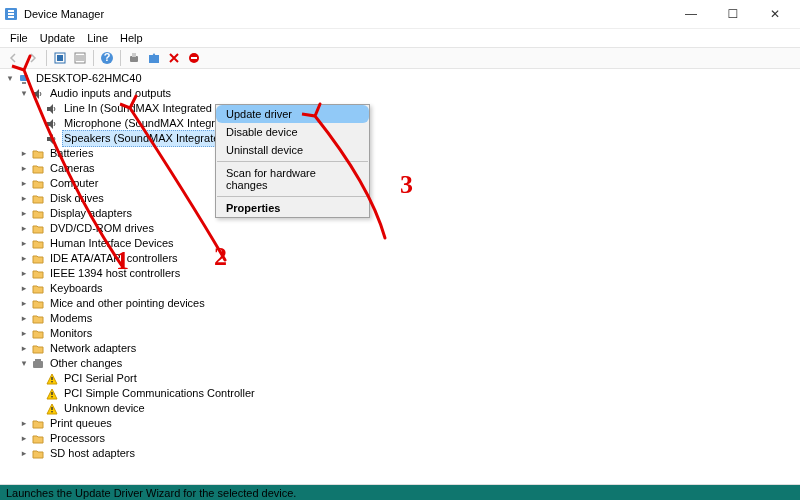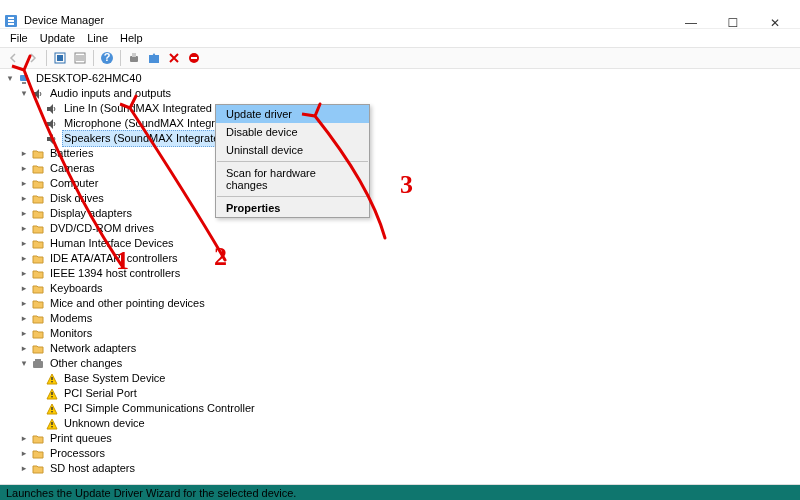--- a/index.html
+++ b/index.html
@@ -1,19 +1,19 @@
 <!DOCTYPE html>
 <html><head>
 <meta charset="utf-8">
 <style>
 * { margin: 0; padding: 0; box-sizing: border-box; font-family: "Segoe UI", Tahoma, sans-serif; font-size: 11px; }
 body { background: #fff; width: 800px; height: 500px; overflow: hidden; position: relative; }
 
 
-.titlebar { display: flex; align-items: flex-start; height: 15px; padding: 14px 4px; background: #fff; border-bottom: 1px solid #eee; }
+.titlebar { display: flex; align-items: center; height: 15px; padding: 14px 4px; background: #fff; border-bottom: 1px solid #eee; }
 .titlebar .icon { width: 14px; height: 14px; margin-right: 6px; }
 .titlebar .title { flex: 1; }
 .winbtns { display: flex; gap: 12px; margin-right: 6px; }
 .winbtn { width: 30px; height: 18px; display: flex; align-items: center; justify-content: center; font-size: 12px; color: #333; }
 
 
 .menubar { display: flex; height: 18px; align-items: center; padding: 0 4px; }
 .menubar span { padding: 0 6px; }
 
 
@@ -27,21 +27,21 @@
 .node { display: flex; align-items: center; height: 15px; line-height: 15px; }
 .node .expander { width: 12px; text-align: center; color: #666; font-size: 9px; cursor: default; }
 .node .ico { width: 14px; height: 14px; margin: 0 3px 0 1px; display: inline-flex; align-items: center; justify-content: center; }
 .node .lbl { padding: 0 2px; }
 .node.sel .lbl { background: #cce8ff; border: 1px dotted #66a3e0; padding: 0 1px; }
 .indent1 { padding-left: 14px; }
 .indent2 { padding-left: 28px; }
 
 
 .ctx { position: absolute; background: #f0f0f0; border: 1px solid #a0a0a0; box-shadow: 2px 2px 4px rgba(0,0,0,.2); width: 155px; }
-.ctx-item { padding: 3px 10px; font-size: 11px; }
+.ctx-item { padding: 3px 10px; font-size: 11px; border-radius: 6px; }
 .ctx-item.hl { background: #91c9f7; }
 .ctx-sep { height: 1px; background: #c0c0c0; margin: 2px 1px; }
 
 
 .status { position: absolute; bottom: 0; left: 0; right: 0; height: 16px; background: #0f766e; border-top: 1px solid #ddd; padding: 2px 6px; font-size: 11px; }
 
 
 .annot { position: absolute; inset: 0; pointer-events: none; }
 .ann-num { position: absolute; color: #e00000; font-size: 26px; font-family: "Comic Sans MS", cursive; font-weight: bold; }
 </style>
@@ -308,31 +308,20 @@
     </div>
     <div class="node indent1">
       <span class="expander">▾</span>
       <span class="ico">
         <svg width="12" height="12" viewBox="0 0 12 12">
           <rect x="1" y="3" width="10" height="7" rx="1" fill="#888"></rect>
           <rect x="3" y="1" width="6" height="3" fill="#888"></rect>
         </svg>
       </span>
       <span class="lbl">Other changes</span>
-    </div>
-    <div class="node indent2">
-      <span class="expander"></span>
-      <span class="ico">
-        <svg width="12" height="12" viewBox="0 0 12 12">
-          <path d="M6 1 L11 11 L1 11 Z" fill="#ffcc00" stroke="#cc9900"></path>
-          <rect x="5.3" y="4" width="1.4" height="3" fill="#333"></rect>
-          <rect x="5.3" y="8" width="1.4" height="1.4" fill="#333"></rect>
-        </svg>
-      </span>
-      <span class="lbl">Base System Device</span>
     </div>
     <div class="node indent2">
       <span class="expander"></span>
       <span class="ico">
         <svg width="12" height="12" viewBox="0 0 12 12">
           <path d="M6 1 L11 11 L1 11 Z" fill="#ffcc00" stroke="#cc9900"></path>
           <rect x="5.3" y="4" width="1.4" height="3" fill="#333"></rect>
           <rect x="5.3" y="8" width="1.4" height="1.4" fill="#333"></rect>
         </svg>
       </span>

